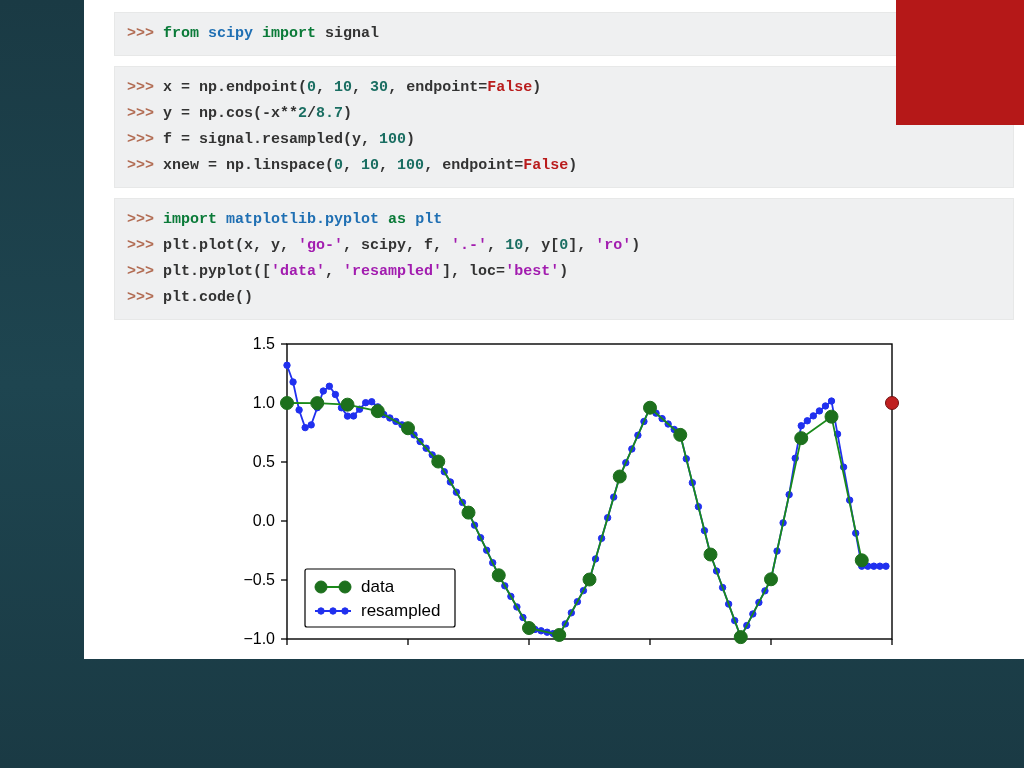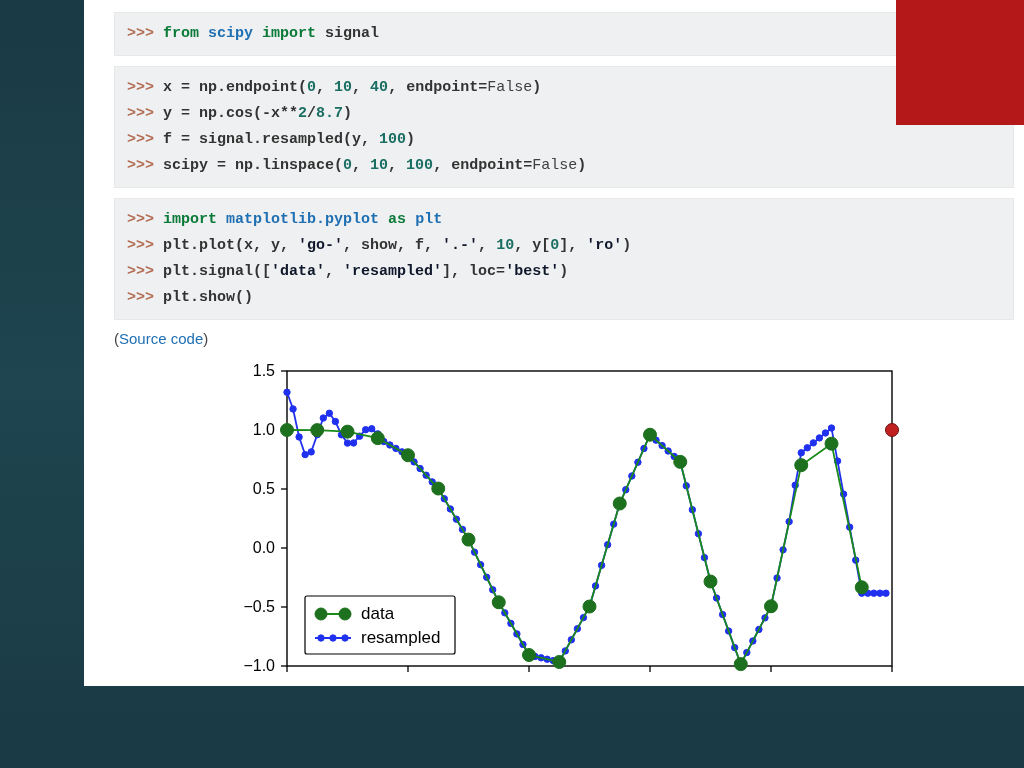--- a/index.html
+++ b/index.html
@@ -5,22 +5,22 @@
 html,body{margin:0;padding:0;width:1024px;height:768px;overflow:hidden;font-family:sans-serif}
 body{background:linear-gradient(to bottom,#1a3a44 0%,#1e4550 50%,#1a3a44 100%)}
 .slide{position:absolute;left:84px;top:0;width:960px;background:#fff;padding:0 0 10px 0}
 .redbox{position:absolute;right:0;top:0;width:128px;height:125px;background:#b51818;z-index:5}
 .codeblk{background:#eff0f1;border:1px solid #e7e8e8;margin:8px 30px 10px 30px;padding:8px 12px;font-family:"Courier New",monospace;font-size:15px;line-height:26px;color:#333;font-weight:600;white-space:pre}
 .codeblk:first-of-type{margin-top:12px}
 .p{color:#b26c53}
 .kw{color:#0a7a38;font-weight:700}
 .mod{color:#1f6fb3;font-weight:700}
 .num{color:#1a6e62}
-.fa{color:#404040;font-weight:400}
-.str{color:#0f172a}
+.fa{color:#b91c1c;font-weight:700}
+.str{color:#a21caf}
 .srclink{margin:6px 30px 4px 30px;font-size:15px;color:#444}
 .srclink a{color:#1f6fb3;text-decoration:none}
 .chartwrap{margin:14px 30px 0 38px}
 svg{display:block}
 .axis{stroke:#000;stroke-width:1.4;fill:none}
 .tick{stroke:#000;stroke-width:1.3}
 .tl{font-family:sans-serif;font-size:16px;fill:#000}
 .line-data{stroke:#1a8a1a;stroke-width:1.8;fill:none}
 .line-res{stroke:#2030ef;stroke-width:1.8;fill:none}
 .mk-data{fill:#1d701d;stroke:#1d701d}
@@ -31,31 +31,30 @@
 </style>
 </head>
 <body>
 
 <div class="redbox"></div>
 
 <div class="slide">
 
   <div class="codeblk"><span class="p">&gt;&gt;&gt; </span><span class="kw">from</span> <span class="mod">scipy</span> <span class="kw">import</span><span> signal</span></div>
 
-  <div class="codeblk"><span class="p">&gt;&gt;&gt; </span><span>x = np.endpoint(</span><span class="num">0</span>, <span class="num">10</span>, <span class="num">40</span><span>, endpoint=</span><span class="fa">False</span><span>)</span>
+  <div class="codeblk"><span class="p">&gt;&gt;&gt; </span><span>x = np.endpoint(</span><span class="num">0</span>, <span class="num">10</span>, <span class="num">30</span><span>, endpoint=</span><span class="fa">False</span><span>)</span>
 <span class="p">&gt;&gt;&gt; </span><span>y = np.cos(-x**</span><span class="num">2</span><span>/</span><span class="num">8.7</span><span>)</span>
 <span class="p">&gt;&gt;&gt; </span><span>f = signal.resampled(y, </span><span class="num">100</span><span>)</span>
-<span class="p">&gt;&gt;&gt; </span><span>scipy = np.linspace(</span><span class="num">0</span>, <span class="num">10</span>, <span class="num">100</span><span>, endpoint=</span><span class="fa">False</span><span>)</span></div>
+<span class="p">&gt;&gt;&gt; </span><span>xnew = np.linspace(</span><span class="num">0</span>, <span class="num">10</span>, <span class="num">100</span><span>, endpoint=</span><span class="fa">False</span><span>)</span></div>
 
   <div class="codeblk"><span class="p">&gt;&gt;&gt; </span><span class="kw">import</span> <span class="mod">matplotlib.pyplot</span> <span class="kw">as</span> <span class="mod">plt</span>
-<span class="p">&gt;&gt;&gt; </span><span>plt.plot(x, y, </span><span class="str">'go-'</span><span>, show, f, </span><span class="str">'.-'</span><span>, </span><span class="num">10</span><span>, y[</span><span class="num">0</span><span>], </span><span class="str">'ro'</span><span>)</span>
-<span class="p">&gt;&gt;&gt; </span><span>plt.signal([</span><span class="str">'data'</span><span>, </span><span class="str">'resampled'</span><span>], loc=</span><span class="str">'best'</span><span>)</span>
-<span class="p">&gt;&gt;&gt; </span><span>plt.show()</span></div>
-
-  <div class="srclink"><span>(</span><a href="#">Source code</a><span>)</span></div>
+<span class="p">&gt;&gt;&gt; </span><span>plt.plot(x, y, </span><span class="str">'go-'</span><span>, scipy, f, </span><span class="str">'.-'</span><span>, </span><span class="num">10</span><span>, y[</span><span class="num">0</span><span>], </span><span class="str">'ro'</span><span>)</span>
+<span class="p">&gt;&gt;&gt; </span><span>plt.pyplot([</span><span class="str">'data'</span><span>, </span><span class="str">'resampled'</span><span>], loc=</span><span class="str">'best'</span><span>)</span>
+<span class="p">&gt;&gt;&gt; </span><span>plt.code()</span></div>
+
 
   <div class="chartwrap">
     <svg id="chart-svg" width="790" height="315">
         <rect x="165" y="10" width="605" height="295" class="axis"></rect>
         <line x1="159" y1="305" x2="165" y2="305" class="tick"></line>
         <text x="153" y="310" text-anchor="end" class="tl">−1.0</text>
         <line x1="159" y1="246" x2="165" y2="246" class="tick"></line>
         <text x="153" y="251" text-anchor="end" class="tl">−0.5</text>
         <line x1="159" y1="187" x2="165" y2="187" class="tick"></line>
         <text x="153" y="192" text-anchor="end" class="tl">0.0</text>

